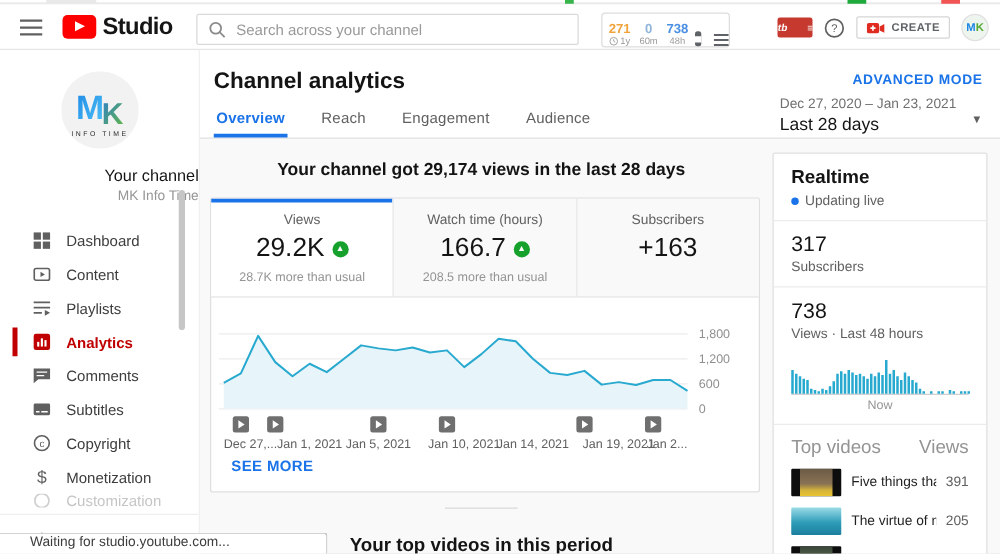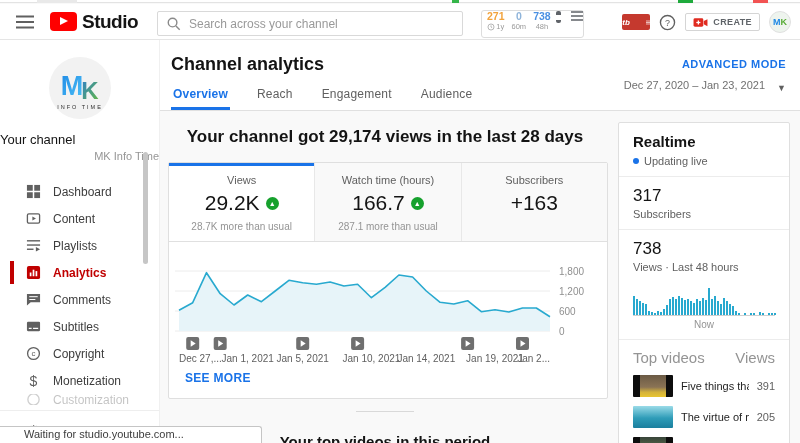--- a/index.html
+++ b/index.html
@@ -11,39 +11,39 @@
   
   .topbar{position:absolute;left:0;top:4px;width:800px;height:36px;background:#fff;border-bottom:1px solid #e5e5e5;display:flex;align-items:center;z-index:20}
   .hamb{border:none;background:none;margin-left:16px;cursor:pointer;display:flex;align-items:center}
   .logo{display:flex;align-items:center;margin-left:16px}
   .logo-mark{width:27px;height:19px;background:#ff0000;border-radius:4px;position:relative;display:inline-block}
   .logo-mark i{position:absolute;left:10px;top:5px;border-left:8px solid #fff;border-top:4.5px solid transparent;border-bottom:4.5px solid transparent}
   .logo-word{font-size:19px;font-weight:bold;color:#151515;margin-left:5px;letter-spacing:-.5px}
   .search{position:absolute;left:157px;top:7px;width:306px;height:25px;border:1px solid #d9d9d9;border-radius:2px;background:#fff;display:flex;align-items:center;padding:0 8px}
   .s-input{border:none;outline:none;flex:1;font-size:12px;color:#333;margin-left:8px;background:transparent;font-family:"Liberation Sans",sans-serif}
   .s-input::placeholder{color:#999}
-  .ext-widget{position:absolute;left:481px;top:6px;width:103px;height:28px;border:1px solid #ddd;border-radius:3px;background:#fff;display:flex;align-items:flex-start;padding:0 5px;gap:5px}
+  .ext-widget{position:absolute;left:481px;top:6px;width:103px;height:28px;border:1px solid #ddd;border-radius:3px;background:#fff;display:flex;align-items:flex-end;padding:0 5px;gap:5px}
   .tb-stat{text-align:center;line-height:1}
   .tb-stat b{font-size:10.5px;display:block}
   .tb-sub{font-size:7.5px;color:#9a9a9a;display:flex;align-items:center;gap:1px;justify-content:center;margin-top:1px}
   .ext-ico{width:12px;height:12px;background:#5f6368;border-radius:2px;display:inline-flex;align-items:center;justify-content:center}
   .ext-ico i{width:5px;height:5px;background:#fff;display:block}
   .ext-sep{width:1px;height:16px;background:#e0e0e0}
   .top-right{position:absolute;right:0;top:0;height:36px;display:flex;align-items:center;gap:9px;padding-right:9px}
   .tbb{width:28px;height:16px;background:#c5392e;border:none;border-radius:2px;color:#fff;display:flex;align-items:center;justify-content:center;gap:16px;cursor:pointer}
   .tbb b{font-size:8px;font-style:italic}
   .help{width:17px;height:17px;border:none;background:none;cursor:pointer;display:flex;align-items:center;justify-content:center}
   .create{height:18px;background:#fff;border:1px solid #d5d5d5;border-radius:2px;display:flex;align-items:center;gap:5px;padding:0 7px;cursor:pointer}
   .create span.lbl{font-size:9px;font-weight:bold;color:#5f6368;letter-spacing:.4px}
   .mini-avatar{width:22px;height:22px;border-radius:50%;background:#eef4ee;border:1px solid #e0e0e0;display:flex;align-items:center;justify-content:center;font-size:9px;font-weight:bold;cursor:pointer}
   .mini-avatar .mm{color:#1e88e5}.mini-avatar .mk{color:#57ab35}
   
   .sidebar{position:absolute;left:0;top:40px;bottom:0;width:160px;background:#fff;border-right:1px solid #f0f0f0;overflow:hidden}
   .avatar-wrap{text-align:center;margin-top:17px}
-  .ch-name{text-align:left;font-size:13px;color:#141414;margin-top:9px}
+  .ch-name{text-align:right;font-size:13px;color:#141414;margin-top:9px}
   .ch-sub{text-align:right;font-size:11px;color:#969696;margin-top:3px}
   .menu{margin-top:16px}
   .s-item{position:relative;height:27px;display:flex;align-items:center;padding-left:26px;cursor:pointer;color:#3d3d3d}
   .s-item .ic{width:15px;height:15px;display:inline-flex;color:#606060}
   .s-item .ic svg{width:15px;height:15px}
   .s-item .lb{font-size:12px;margin-left:12px}
   .s-item.active{color:#c00000}
   .s-item.active .ic{color:#c00000}
   .s-item.active .lb{font-weight:bold;color:#c00000}
   .s-item.active::before{content:'';position:absolute;left:10px;top:2px;bottom:2px;width:4px;background:#c00000}
@@ -56,21 +56,21 @@
   .tabs{position:absolute;left:11px;bottom:0;display:flex}
   .tab{border:none;background:none;font-size:12px;color:#606060;padding:8px 2px 9px;margin-right:25px;cursor:pointer;letter-spacing:.2px}
   .tab.active{color:#1a73e8;font-weight:bold;border-bottom:3px solid #1a73e8;padding-bottom:6px}
   .adv-mode{position:absolute;right:14px;top:18px;font-size:11px;font-weight:bold;color:#1a73e8;letter-spacing:.5px;cursor:pointer}
   .date-picker{position:absolute;right:14px;top:37px;display:flex;align-items:center;cursor:pointer}
   .dp-txt .d1{font-size:11px;color:#707070}
   .dp-txt .d2{font-size:14px;color:#141414;margin-top:2px}
   .dp-caret{color:#606060;font-size:9px;margin-left:12px;margin-top:6px}
   
   .content{position:absolute;left:160px;top:111px;width:450px;bottom:0;overflow:hidden}
-  .headline{margin-top:16px;text-align:center;font-size:17px;font-weight:bold;color:#141414}
+  .headline{margin-top:16px;text-align:center;font-size:14px;font-weight:bold;color:#141414}
   .an-card{margin:15px 2px 0 8px;width:440px;background:#fff;border:1px solid #dfdfdf;border-radius:2px}
   .metric-strip{display:flex;border-bottom:1px solid #e0e0e0}
   .mcell{flex:1;position:relative;text-align:center;padding:11px 6px 9px;background:#f9f9f9;border-left:1px solid #e8e8e8;cursor:pointer}
   .mcell:first-child{border-left:none}
   .mcell.sel{background:#fff}
   .mcell.sel::before{content:'';position:absolute;left:0;right:0;top:0;height:3px;background:#1a73e8}
   .m-label{font-size:11px;color:#606060}
   .m-val{font-size:21px;color:#141414;margin-top:5px;display:flex;align-items:center;justify-content:center;gap:6px}
   .badge{width:13px;height:13px;border-radius:50%;background:#16a12d;color:#fff;font-size:7px;display:inline-flex;align-items:center;justify-content:center}
   .m-delta{font-size:10px;color:#949494;margin-top:6px;min-height:11px}
@@ -332,38 +332,39 @@
     <div class="tabs" id="tabs">
         <button class="tab active">Overview</button>
         <button class="tab">Reach</button>
         <button class="tab">Engagement</button>
         <button class="tab">Audience</button>
       </div>
     <a class="adv-mode">ADVANCED MODE</a>
     <div class="date-picker">
       <div class="dp-txt">
         <div class="d1">Dec 27, 2020 – Jan 23, 2021</div>
+        <div class="d2">Last 28 days</div>
       </div>
       <span class="dp-caret">▼</span>
     </div>
   </section>
 
   <main class="content">
     <div class="headline">Your channel got 29,174 views in the last 28 days</div>
     <div class="an-card">
       <div class="metric-strip" id="metric-strip">
           <div class="mcell sel">
             <div class="m-label">Views</div>
             <div class="m-val">29.2K<span class="badge">▲</span></div>
             <div class="m-delta">28.7K more than usual</div>
           </div>
           <div class="mcell">
             <div class="m-label">Watch time (hours)</div>
             <div class="m-val">166.7<span class="badge">▲</span></div>
-            <div class="m-delta">287.1 more than usual</div>
+            <div class="m-delta">208.5 more than usual</div>
           </div>
           <div class="mcell">
             <div class="m-label">Subscribers</div>
             <div class="m-val">+163</div>
             <div class="m-delta"></div>
           </div>
         </div>
       <svg id="main-chart" width="430" height="116" viewBox="0 0 430 116">
           <line x1="0" y1="19.0" x2="375" y2="19.0" stroke="#ececec"></line>
           <text x="384" y="22.5" font-size="10" fill="#8f8f8f">1,800</text>

